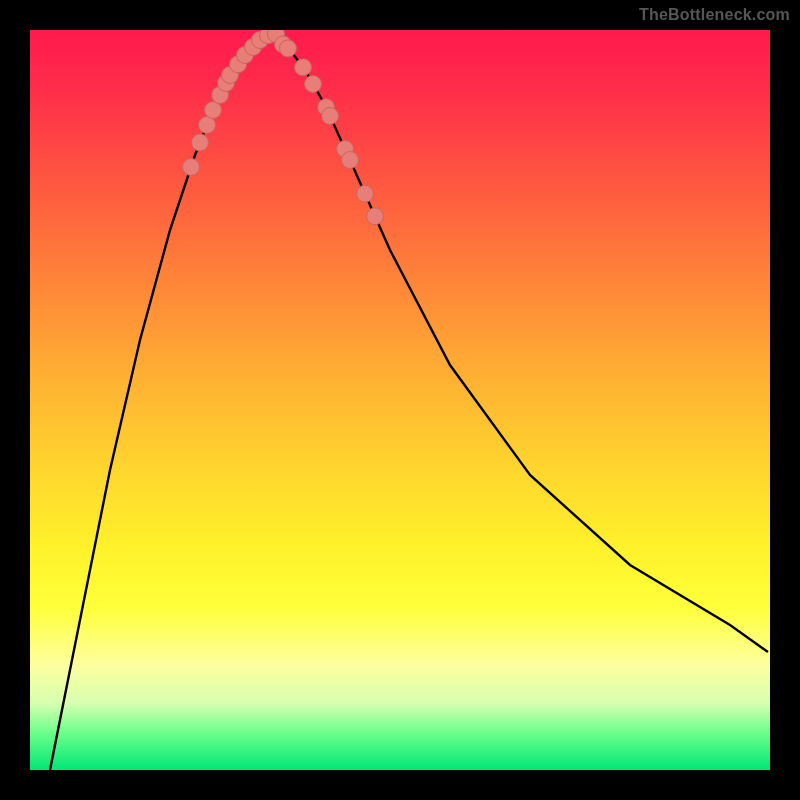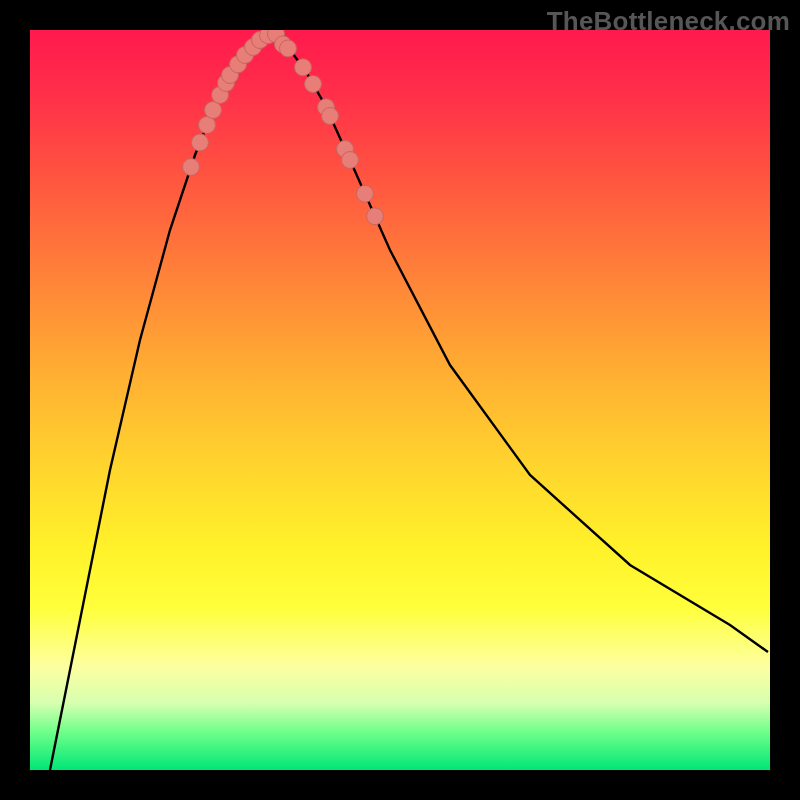--- a/index.html
+++ b/index.html
@@ -36,21 +36,21 @@
       #ffff3a 78%,
       #fdffa0 86%,
       #d6ffb0 91%,
       #6cff8a 95%,
       #00e676 100%);
   }
   .watermark {
     position: absolute;
     top: 6px;
     right: 10px;
-    font-size: 26px;
+    font-size: 16px;
     font-weight: 600;
     color: #565656;
     letter-spacing: 0.2px;
     user-select: none;
   }
   svg.curves {
     position: absolute;
     left: 0;
     top: 0;
     width: 740px;

